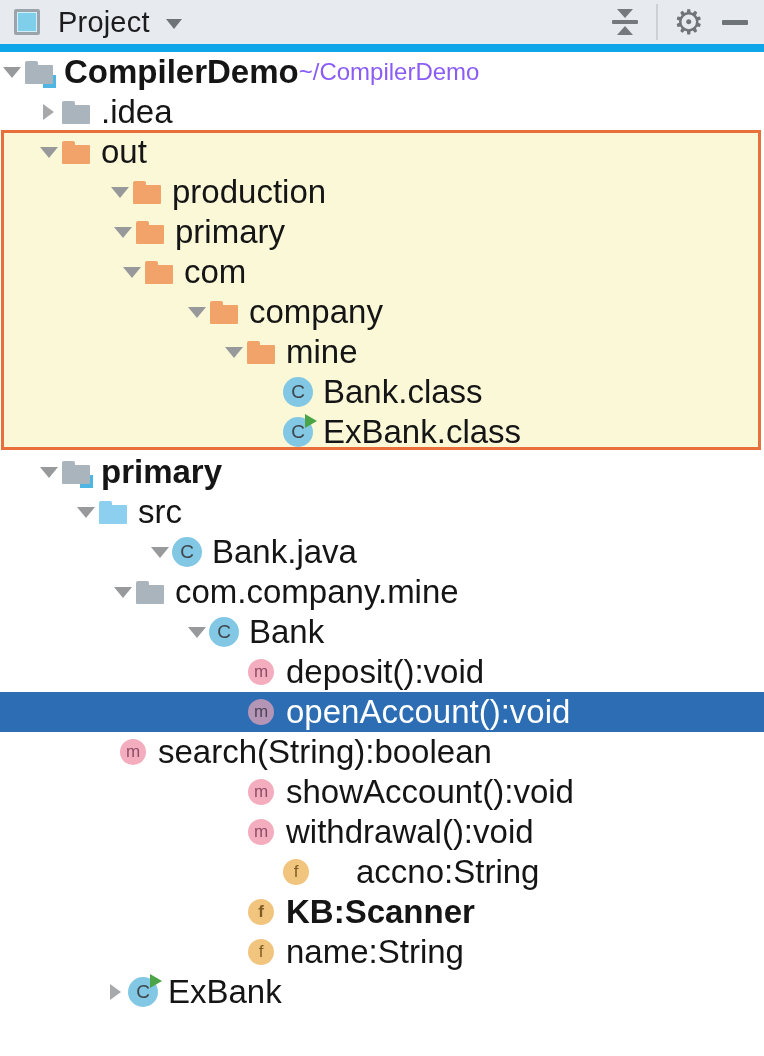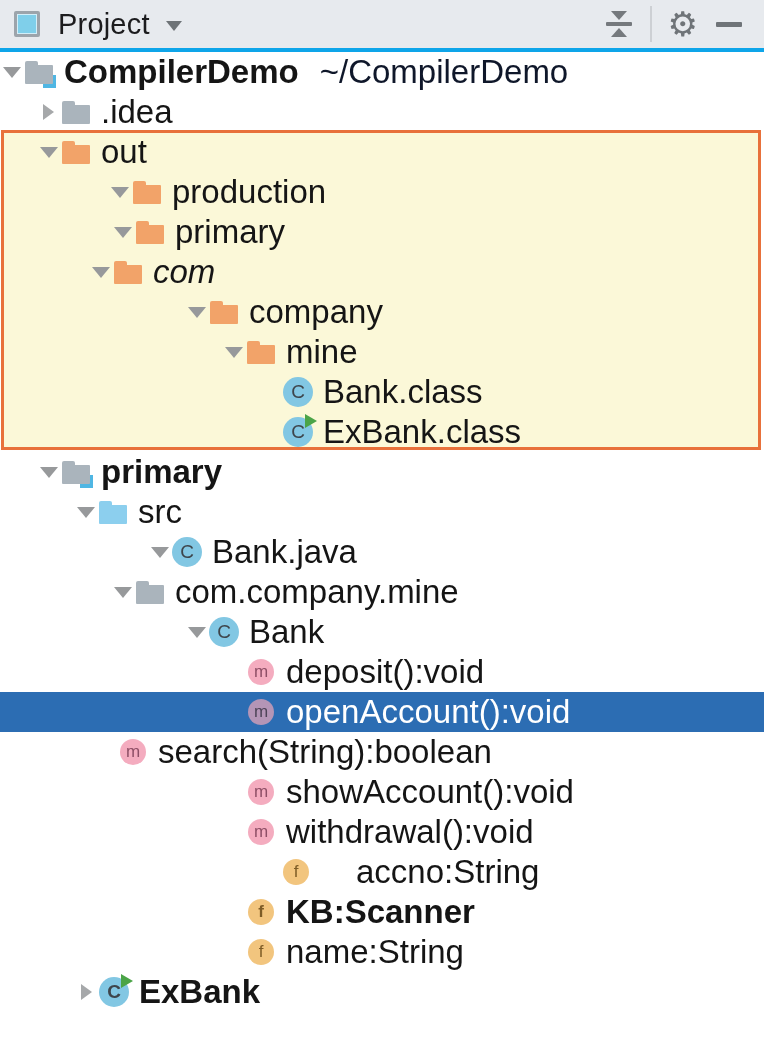--- a/index.html
+++ b/index.html
@@ -1,21 +1,21 @@
 <!DOCTYPE html>
 <html style="--selection-background: #2C6DB3; --highlight-border: #E8713B; --highlight-background: #FBF8D8; --folder-orange: #F2A369; --folder-gray: #AAB4BC; --folder-blue: #8CCFEE; --class-icon-blue: #82C7E3; --method-icon-pink: #F4ACBF; --method-icon-selected: #B495B6; --field-icon-amber: #F2C57E; --run-overlay-green: #4BA447; --module-square-blue: #4FB6E3;"><head>
 <meta charset="utf-8">
 <style>
   html,body{margin:0;padding:0;}
   body{font-family:"Liberation Sans",sans-serif;background:#fff;}
   .app{position:relative;width:764px;height:1056px;overflow:hidden;background:#fff;}
 
   
-  .header{height:52px;background:#E7EAEE;border-bottom:4px solid #0ea5e9;
-    display:flex;align-items:center;justify-content:space-between;padding:0 22px 0 14px;box-sizing:border-box;}
+  .header{height:52px;background:#E7EAEE;border-bottom:8px solid #0ea5e9;
+    display:flex;align-items:center;justify-content:space-between;padding:0 16px 0 14px;box-sizing:border-box;}
   .hleft{display:flex;align-items:center;}
   .twicon{width:26px;height:26px;box-sizing:border-box;border:3px solid #9CA4AB;background:#7FCFEA;
     border-radius:2px;box-shadow:inset 0 0 0 1px rgba(255,255,255,.65);}
   .htitle{font-size:29px;color:#1C1C1E;margin-left:18px;letter-spacing:.2px;}
   .dd{width:0;height:0;border-left:8px solid transparent;border-right:8px solid transparent;
     border-top:10px solid #6E7377;margin-left:16px;margin-top:3px;}
   .hright{display:flex;align-items:center;}
   .collapse{display:flex;flex-direction:column;align-items:center;margin-right:18px;cursor:pointer;}
   .collapse .t-down{width:0;height:0;border-left:8px solid transparent;border-right:8px solid transparent;border-top:9px solid #75797D;}
   .collapse .bar{width:26px;height:4px;background:#75797D;margin:2px 0;border-radius:1px;}
@@ -31,21 +31,21 @@
   .row{position:relative;z-index:1;height:40px;display:flex;align-items:center;box-sizing:border-box;cursor:default;}
   .row.selected{background:var(--selection-background,#2C6DB3);}
   .chev{width:24px;height:40px;position:relative;flex:none;}
   .chev.expanded::after{content:'';position:absolute;left:3px;top:15px;width:0;height:0;
     border-left:9px solid transparent;border-right:9px solid transparent;border-top:11px solid #97999B;}
   .chev.collapsed::after{content:'';position:absolute;left:6px;top:12px;width:0;height:0;
     border-top:8px solid transparent;border-bottom:8px solid transparent;border-left:11px solid #A6A8AA;}
   .label{font-size:33px;color:#151515;white-space:pre;}
   .row.bold .label{font-weight:700;}
   .row.selected .label{color:#FFFFFF;}
-  .suffix{font-size:33px;color:#0f172a;margin-left:21px;white-space:pre;}
+  .suffix{font-size:24px;color:#8b5cf6;margin-left:0;white-space:pre;}
 
   
   .icon{position:relative;width:30px;height:30px;margin-right:10px;flex:none;}
   .icon .ov{display:none;}
   
   .i-folder-orange,.i-folder-gray,.i-folder-blue,.i-module,.i-package{--fc:#AAB4BC;}
   .i-folder-orange{--fc:var(--folder-orange,#F2A369);}
   .i-folder-gray{--fc:var(--folder-gray,#AAB4BC);}
   .i-folder-blue{--fc:var(--folder-blue,#8CCFEE);}
   .i-folder-orange::before,.i-folder-gray::before,.i-folder-blue::before,.i-module::before,.i-package::before{
@@ -120,21 +120,21 @@
     <span class="icon i-folder-orange"></span>
     <span class="label">production</span>
 
   </div>
       <div class="row" style="padding-left: 111px;">
     <span class="chev expanded"></span>
     <span class="icon i-folder-orange"></span>
     <span class="label">primary</span>
 
   </div>
-      <div class="row" style="padding-left: 89px; font-style: italic;">
+      <div class="row" style="padding-left: 120px;">
     <span class="chev expanded"></span>
     <span class="icon i-folder-orange"></span>
     <span class="label">com</span>
 
   </div>
       <div class="row" style="padding-left: 185px;">
     <span class="chev expanded"></span>
     <span class="icon i-folder-orange"></span>
     <span class="label">company</span>
 
@@ -234,21 +234,21 @@
     <span class="icon i-field"></span>
     <span class="label">KB:Scanner</span>
 
   </div>
       <div class="row" style="padding-left: 222px;">
     <span class="chev"></span>
     <span class="icon i-field"></span>
     <span class="label">name:String</span>
 
   </div>
-      <div class="row" style="padding-left: 75px; font-weight: bold;">
+      <div class="row" style="padding-left: 104px;">
     <span class="chev collapsed"></span>
     <span class="icon i-class-run">
           <i class="ov"></i>
         </span>
     <span class="label">ExBank</span>
 
   </div>
     </div>
 </div>
 

